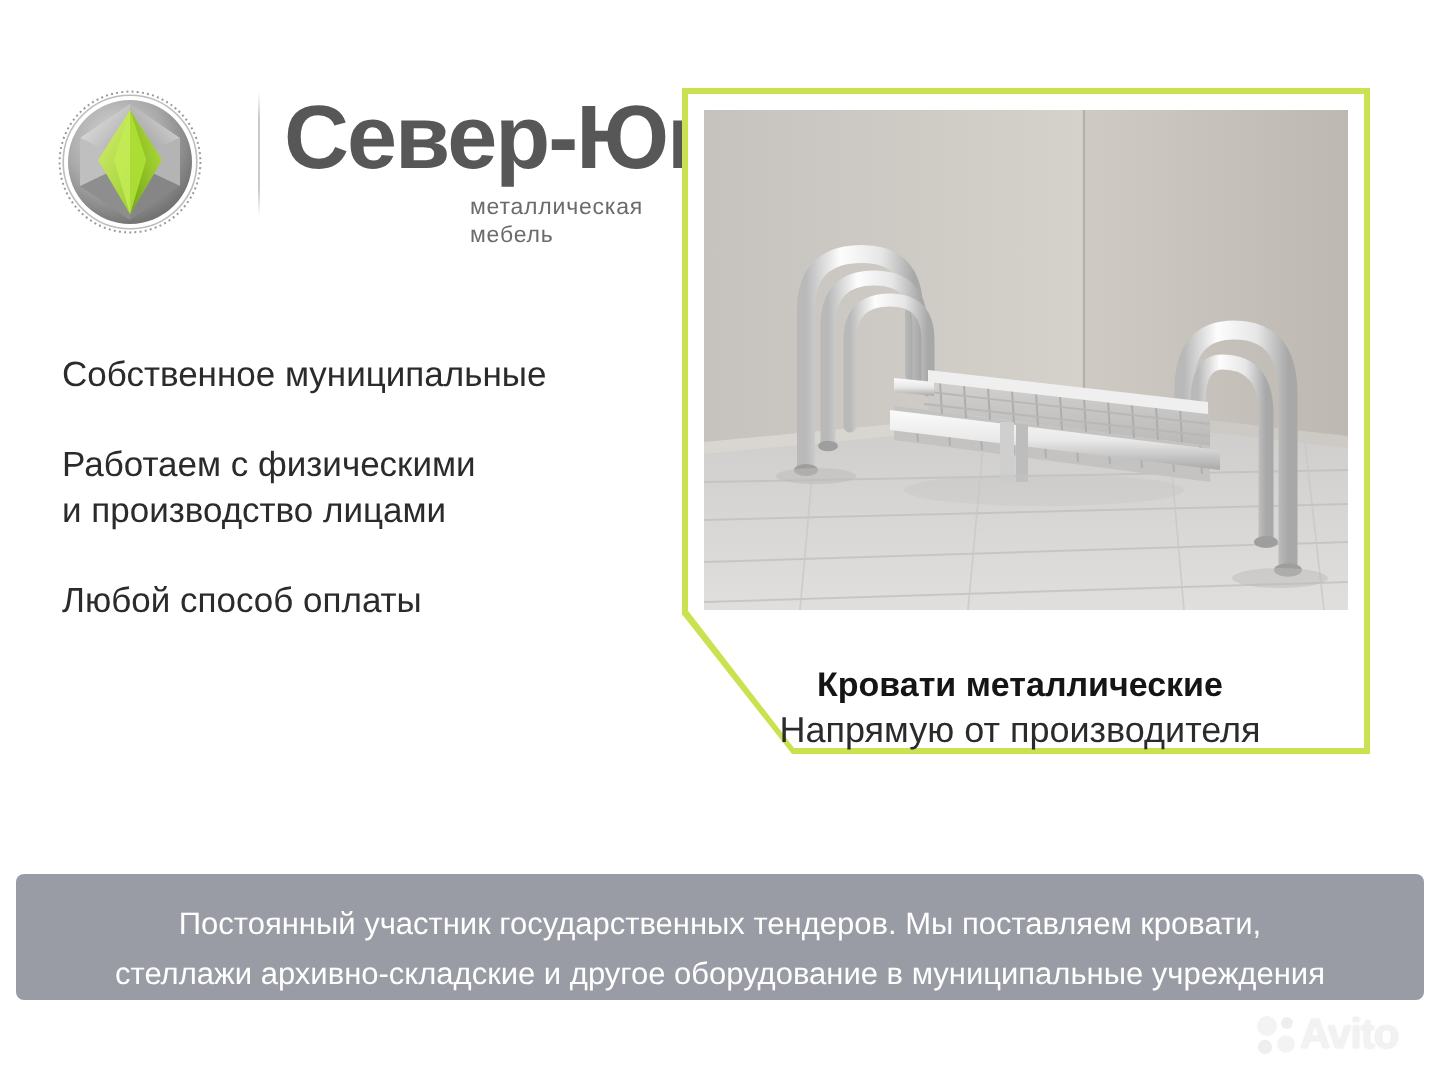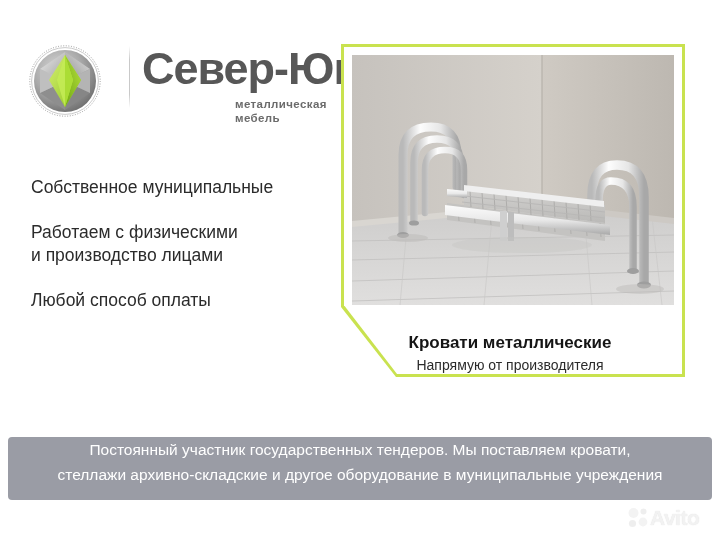--- a/index.html
+++ b/index.html
@@ -54,21 +54,21 @@
     color: #575757;
     letter-spacing: -1px;
     white-space: nowrap;
   }
   .logo-tagline {
     position: absolute;
     left: 207px;
     top: 55px;
     font-size: 11.5px;
     line-height: 14px;
-    font-weight: bold;
+    font-weight: normal;
     color: #6b6b6b;
     letter-spacing: 0.4px;
     width: 130px;
   }
 
   
   .features {
     position: absolute;
     left: 31px;
     top: 176px;
@@ -129,36 +129,36 @@
     text-align: center;
     margin-top: 16px;
   }
   .promo-title {
     font-size: 17px;
     line-height: 22px;
     font-weight: bold;
     color: #151515;
   }
   .promo-sub {
-    font-size: 14px;
+    font-size: 18px;
     line-height: 23px;
     color: #2b2b2b;
   }
 
   
   .banner {
     position: absolute;
     left: 8px;
     top: 437px;
     width: 704px;
     height: 63px;
     background: #9a9ca5;
     border-radius: 4px;
     display: flex;
-    align-items: flex-start;
+    align-items: flex-end;
     justify-content: center;
   }
   .banner-text {
     font-size: 15.5px;
     line-height: 25px;
     color: #ffffff;
     text-align: center;
     white-space: pre-line;
     padding: 0 6px;
   }

